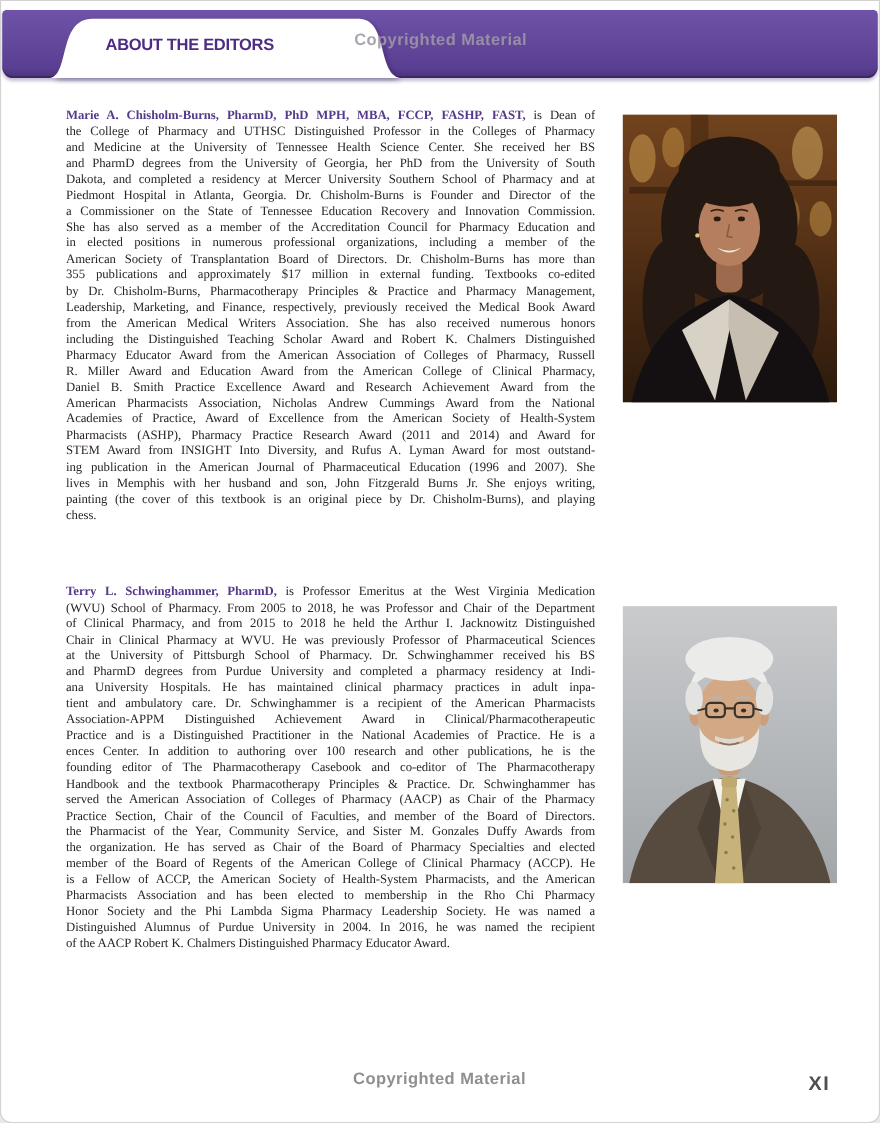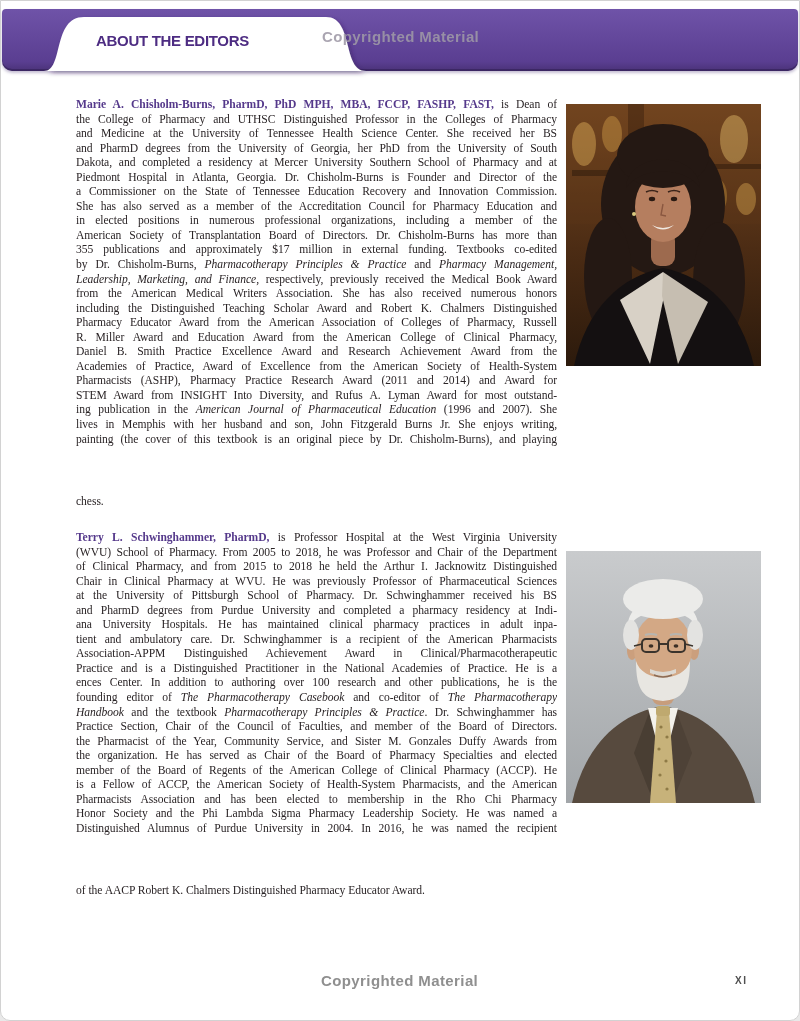--- a/index.html
+++ b/index.html
@@ -21,43 +21,43 @@
     font-family:"Liberation Sans",sans-serif;font-weight:bold;font-size:15px;
     letter-spacing:-0.3px;color:var(--title-text,#4d2c82);
   }
   .wm-top{
     position:absolute;left:321px;top:27px;
     font-family:"Liberation Sans",sans-serif;font-weight:bold;font-size:15px;
     letter-spacing:.4px;color:rgba(158,152,166,.88);
   }
   
   .bio{
-    position:absolute;left:75px;width:481px;
+    position:absolute;left:59px;width:481px;
     font-size:11.6px;line-height:14.55px;color:var(--body-text,#2a2426);
     letter-spacing:-0.05px;
   }
   #bio0{top:97px;}
   #bio1{top:530px;}
   .jline{text-align:justify;text-align-last:justify;height:14.55px;overflow:hidden;}
-  .jline.last{text-align-last:left;margin-top:48px;}
+  .jline.last{text-align-last:left;}
   .name{font-weight:bold;color:var(--name-text,#55398b);}
-  .ital{font-style:italic;margin-top:20px;}
+  .ital{margin-top:20px;}
   
   .photo{position:absolute;left:565px;display:block;}
   #photo0{top:103px;width:195px;height:262px;}
   #photo1{top:550px;width:195px;height:252px;}
   
   .wm-bottom{
     position:absolute;left:320px;top:971px;
     font-family:"Liberation Sans",sans-serif;font-weight:bold;font-size:15px;
     letter-spacing:.4px;color:var(--watermark-gray,#8f8f8f);
   }
   .page-num{
     position:absolute;left:734px;top:974px;
-    font-family:"Liberation Sans",sans-serif;font-weight:600;font-size:10px;
+    font-family:"Liberation Sans",sans-serif;font-weight:600;font-size:18px;
     letter-spacing:1.5px;color:#4f4f4f;
   }
 </style>
 </head>
 <body>
 
 <div class="page">
 
   <div class="banner">
     <svg class="tab-svg" viewBox="0 0 350 62" preserveAspectRatio="none">
@@ -84,20 +84,21 @@
       <div class="jline"><span>in elected positions in numerous professional organizations, including a member of the</span></div>
       <div class="jline"><span>American Society of Transplantation Board of Directors. Dr. Chisholm-Burns has more than</span></div>
       <div class="jline"><span>355 publications and approximately $17 million in external funding. Textbooks co-edited</span></div>
       <div class="jline"><span>by Dr. Chisholm-Burns, </span><span class="ital">Pharmacotherapy Principles &amp; Practice</span><span> and </span><span class="ital">Pharmacy Management,</span></div>
       <div class="jline"><span class="ital">Leadership, Marketing, and Finance</span><span>, respectively, previously received the Medical Book Award</span></div>
       <div class="jline"><span>from the American Medical Writers Association. She has also received numerous honors</span></div>
       <div class="jline"><span>including the Distinguished Teaching Scholar Award and Robert K. Chalmers Distinguished</span></div>
       <div class="jline"><span>Pharmacy Educator Award from the American Association of Colleges of Pharmacy, Russell</span></div>
       <div class="jline"><span>R. Miller Award and Education Award from the American College of Clinical Pharmacy,</span></div>
       <div class="jline"><span>Daniel B. Smith Practice Excellence Award and Research Achievement Award from the</span></div>
+      <div class="jline"><span>American Pharmacists Association, Nicholas Andrew Cummings Award from the National</span></div>
       <div class="jline"><span>Academies of Practice, Award of Excellence from the American Society of Health-System</span></div>
       <div class="jline"><span>Pharmacists (ASHP), Pharmacy Practice Research Award (2011 and 2014) and Award for</span></div>
       <div class="jline"><span>STEM Award from INSIGHT Into Diversity, and Rufus A. Lyman Award for most outstand-</span></div>
       <div class="jline"><span>ing publication in the </span><span class="ital">American Journal of Pharmaceutical Education</span><span> (1996 and 2007). She</span></div>
       <div class="jline"><span>lives in Memphis with her husband and son, John Fitzgerald Burns Jr. She enjoys writing,</span></div>
       <div class="jline"><span>painting (the cover of this textbook is an original piece by Dr. Chisholm-Burns), and playing</span></div>
       <div class="jline last"><span>chess.</span></div>
     </div>
 
   <svg class="photo" id="photo0" viewBox="0 0 195 262">
@@ -135,33 +136,34 @@
       <path d="M 80,88 Q 86,85 92,88" stroke="#3a241a" stroke-width="1.6" fill="none"></path>
       <path d="M 102,88 Q 108,85 114,88" stroke="#3a241a" stroke-width="1.6" fill="none"></path>
       <path d="M 97,100 L 95,111 L 100,112" stroke="#8a5740" stroke-width="1.4" fill="none"></path>
       <ellipse cx="97" cy="52" rx="46" ry="32" fill="#241813"></ellipse>
       <path d="M 60,84 C 62,46 132,46 134,84 C 120,62 74,62 60,84 Z" fill="#241813"></path>
       <circle cx="68" cy="110" r="2" fill="#d9c87e"></circle>
     </g>
   </svg>
 
   <div class="bio" id="bio1">
-      <div class="jline"><span class="name">Terry L. Schwinghammer, PharmD,</span><span> is Professor Hospital at the West Virginia University</span></div>
+      <div class="jline"><span class="name">Terry L. Schwinghammer, PharmD,</span><span> is Professor Emeritus at the West Virginia Medication</span></div>
       <div class="jline"><span>(WVU) School of Pharmacy. From 2005 to 2018, he was Professor and Chair of the Department</span></div>
       <div class="jline"><span>of Clinical Pharmacy, and from 2015 to 2018 he held the Arthur I. Jacknowitz Distinguished</span></div>
       <div class="jline"><span>Chair in Clinical Pharmacy at WVU. He was previously Professor of Pharmaceutical Sciences</span></div>
       <div class="jline"><span>at the University of Pittsburgh School of Pharmacy. Dr. Schwinghammer received his BS</span></div>
       <div class="jline"><span>and PharmD degrees from Purdue University and completed a pharmacy residency at Indi-</span></div>
       <div class="jline"><span>ana University Hospitals. He has maintained clinical pharmacy practices in adult inpa-</span></div>
       <div class="jline"><span>tient and ambulatory care. Dr. Schwinghammer is a recipient of the American Pharmacists</span></div>
       <div class="jline"><span>Association-APPM Distinguished Achievement Award in Clinical/Pharmacotherapeutic</span></div>
       <div class="jline"><span>Practice and is a Distinguished Practitioner in the National Academies of Practice. He is a</span></div>
       <div class="jline"><span>ences Center. In addition to authoring over 100 research and other publications, he is the</span></div>
       <div class="jline"><span>founding editor of </span><span class="ital">The Pharmacotherapy Casebook</span><span> and co-editor of </span><span class="ital">The Pharmacotherapy</span></div>
       <div class="jline"><span class="ital">Handbook</span><span> and the textbook </span><span class="ital">Pharmacotherapy Principles &amp; Practice</span><span>. Dr. Schwinghammer has</span></div>
+      <div class="jline"><span>served the American Association of Colleges of Pharmacy (AACP) as Chair of the Pharmacy</span></div>
       <div class="jline"><span>Practice Section, Chair of the Council of Faculties, and member of the Board of Directors.</span></div>
       <div class="jline"><span>the Pharmacist of the Year, Community Service, and Sister M. Gonzales Duffy Awards from</span></div>
       <div class="jline"><span>the organization. He has served as Chair of the Board of Pharmacy Specialties and elected</span></div>
       <div class="jline"><span>member of the Board of Regents of the American College of Clinical Pharmacy (ACCP). He</span></div>
       <div class="jline"><span>is a Fellow of ACCP, the American Society of Health-System Pharmacists, and the American</span></div>
       <div class="jline"><span>Pharmacists Association and has been elected to membership in the Rho Chi Pharmacy</span></div>
       <div class="jline"><span>Honor Society and the Phi Lambda Sigma Pharmacy Leadership Society. He was named a</span></div>
       <div class="jline"><span>Distinguished Alumnus of Purdue University in 2004. In 2016, he was named the recipient</span></div>
       <div class="jline last"><span>of the AACP Robert K. Chalmers Distinguished Pharmacy Educator Award.</span></div>
     </div>

